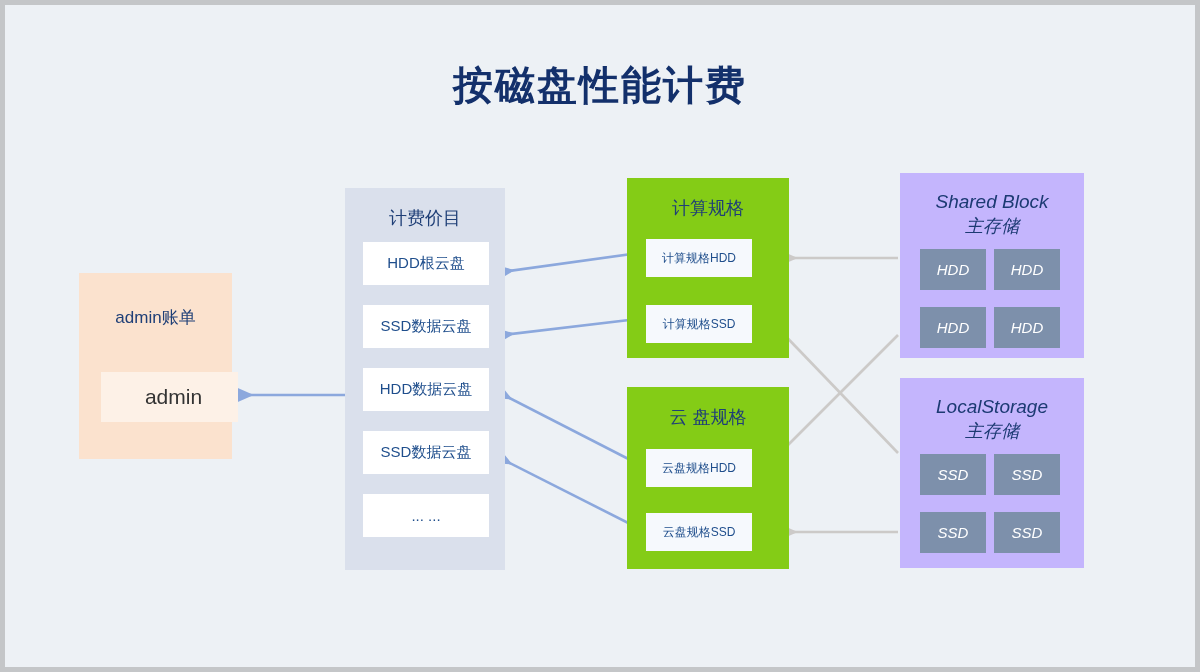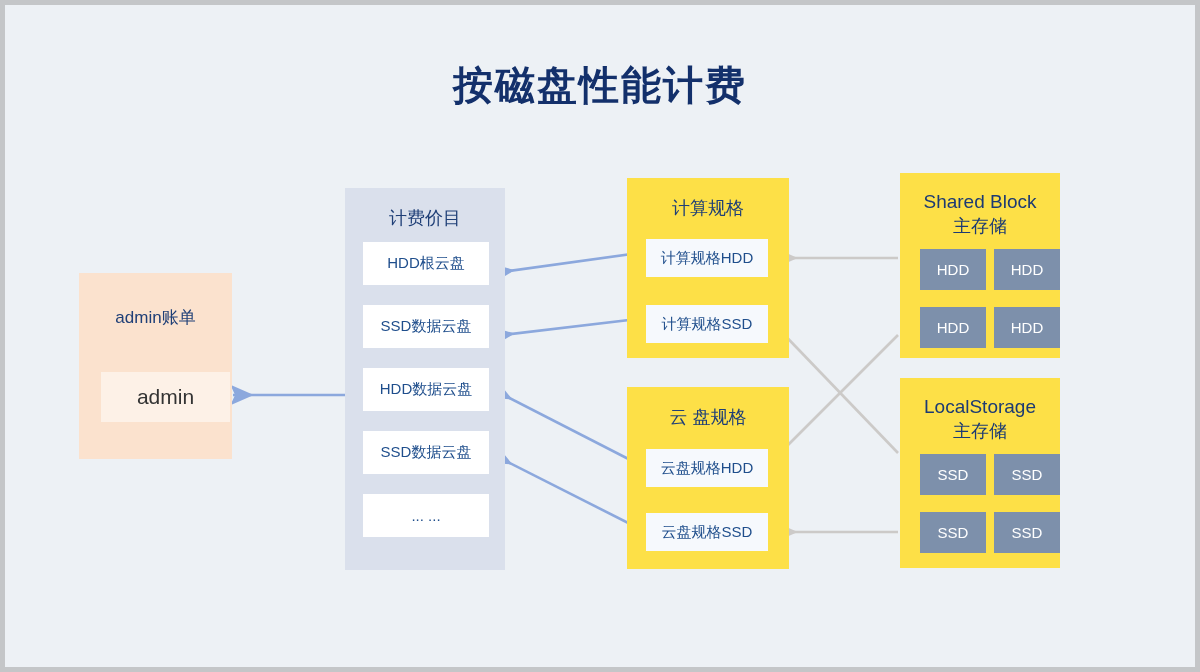--- a/index.html
+++ b/index.html
@@ -70,20 +70,21 @@
     left: 22px;
     top: 99px;
     width: 129px;
     height: 50px;
     background: #fdf1e7;
     color: #333333;
     font-size: 21px;
     display: flex;
     align-items: center;
     justify-content: center;
+    padding-left: 8px;
   }
 
   
   #panel-price {
     left: 340px;
     top: 183px;
     width: 160px;
     height: 382px;
     background: #dae0ec;
   }
@@ -99,54 +100,55 @@
     background: #ffffff;
     color: #1f4e8c;
     font-size: 15px;
     display: flex;
     align-items: center;
     justify-content: center;
   }
 
   
   .panel-spec {
-    background: #fde047;
+    background: #84cc16;
     width: 162px;
   }
   #panel-compute {
     left: 622px;
     top: 173px;
     height: 180px;
   }
   #panel-disk {
     left: 622px;
     top: 382px;
     height: 182px;
   }
   .panel-spec .panel-title {
     top: 18px;
     font-size: 18px;
   }
   .spec-item {
     position: absolute;
     left: 19px;
-    width: 122px;
+    width: 106px;
     height: 38px;
     background: #f6f9fd;
     color: #1f4e8c;
-    font-size: 15px;
+    font-size: 12px;
     display: flex;
     align-items: center;
     justify-content: center;
   }
 
   
   .panel-storage {
-    background: #fde047;
-    width: 160px;
+    background: #c4b5fd;
+    width: 184px;
+    font-style: italic;
   }
   #panel-shared {
     left: 895px;
     top: 168px;
     height: 185px;
   }
   #panel-local {
     left: 895px;
     top: 373px;
     height: 190px;

